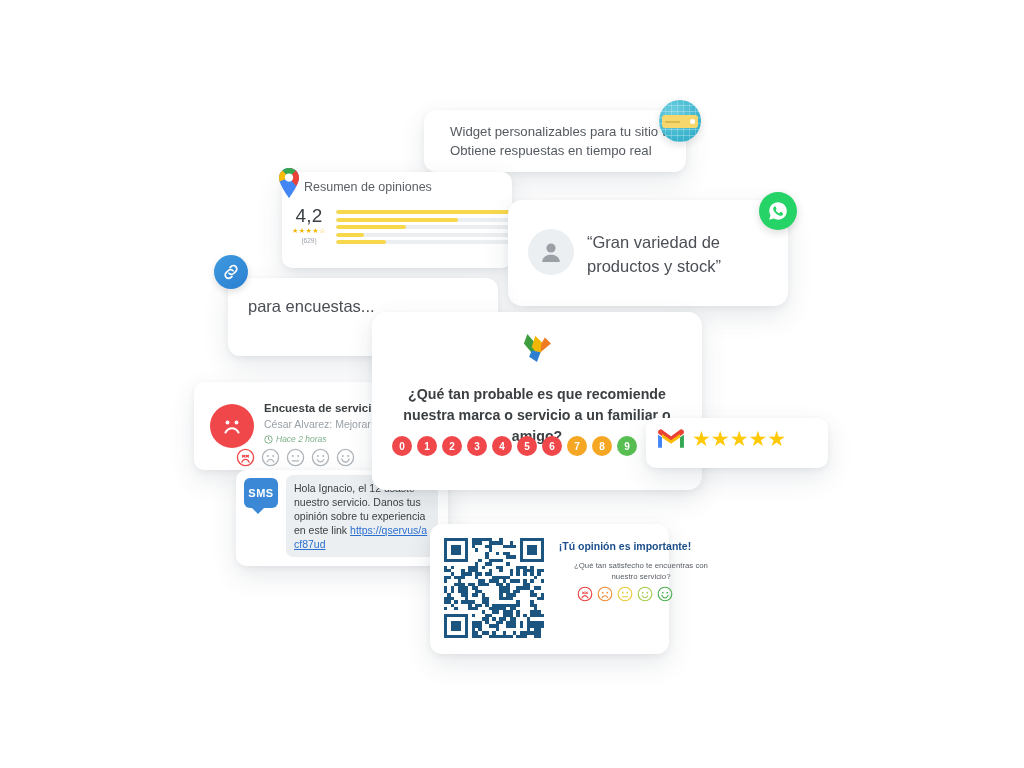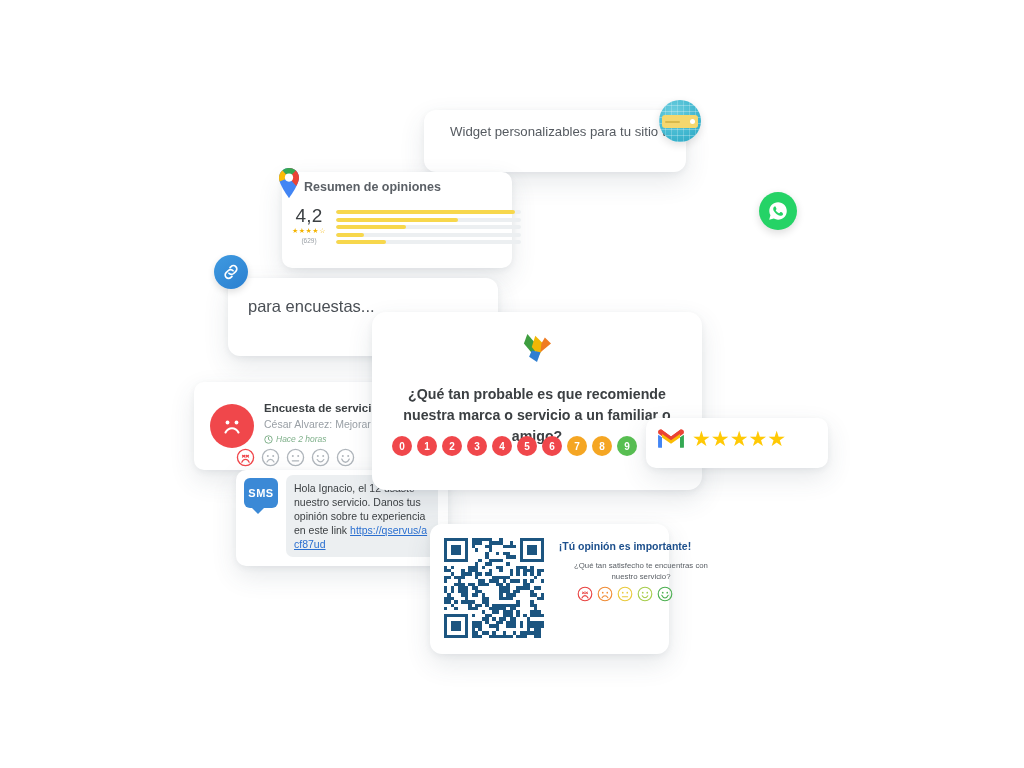--- a/index.html
+++ b/index.html
@@ -41,21 +41,21 @@
     background:#f5d76e; border-radius:3px;
     display:flex; align-items:center; justify-content:space-between; padding:0 3px;
   }
   .badge-globe .bar .line { width:15px; height:2px; background:#d9b94a; border-radius:1px;}
   .badge-globe .bar .dot { width:5px; height:5px; border-radius:50%; background:#fff; }
 
   
   #card-reviews { left: 282px; top: 172px; width: 230px; height: 96px; border-radius: 10px; }
   .gmaps-pin { position:absolute; left:274px; top:166px; width:30px; height:34px; z-index:30;}
   #card-reviews .title {
-    position:absolute; left:22px; top:8px; font-size:12.5px; color:#5b6066;font-weight:bold;
+    position:absolute; left:22px; top:8px; font-size:12.5px; color:#5b6066;
   }
   #card-reviews .rate-wrap { position:absolute; left:10px; top:34px; display:flex; gap:10px; }
   .rate-num { font-size:19px; color:#3c4043; letter-spacing:0.2px; line-height:19px;}
   .rate-stars { font-size:7px; color:#f4b400; letter-spacing:0.5px; margin-top:2px;}
   .rate-count { font-size:6.5px; color:#9aa0a6; margin-top:2px; }
   .bars { display:flex; flex-direction:column; gap:3.5px; width:185px; padding-top:4px;}
   .bar-row { height:4px; background:#eceff1; border-radius:2px; overflow:hidden;}
   .bar-fill { height:100%; background:#f7d74c; border-radius:2px;}
 
   
@@ -147,20 +147,21 @@
   .face-svg { display:block; }
 </style>
 </head>
 <body>
 
 <div id="stage">
 
   <div class="card" id="card-widget">
     <div class="txt">
       <div>Widget personalizables para tu sitio web</div>
+      <div>Obtiene respuestas en tiempo real</div>
     </div>
   </div>
   <div class="badge-globe">
     <div class="grid1"></div>
     <div class="bar">
       <span class="line"></span>
       <span class="dot"></span>
     </div>
   </div>
 
@@ -192,20 +193,29 @@
     </div>
   </div>
   <svg class="gmaps-pin" viewBox="0 0 30 34">
     <path d="M15 2c5.5 0 10 4.3 10 9.7 0 7-10 20.3-10 20.3S5 18.7 5 11.7C5 6.3 9.5 2 15 2z" fill="#4285F4"></path>
     <path d="M15 2c5.5 0 10 4.3 10 9.7 0 2.4-1.2 5.4-2.8 8.3L10.4 6.8C12 4 13.4 2 15 2z" fill="#EA4335"></path>
     <path d="M5.6 15.6C5.2 14.3 5 13 5 11.7 5 8.7 6.4 6 8.6 4.2l6.2 7.6-9.2 3.8z" fill="#FBBC05"></path>
     <path d="M8.6 4.2C10.3 2.8 12.5 2 15 2c2.6 0 5 .9 6.7 2.4l-6.8 7.4L8.6 4.2z" fill="#34A853"></path>
     <circle cx="15" cy="11.6" r="4.1" fill="#ffffff"></circle>
   </svg>
 
+  <div class="card" id="card-quote">
+    <div class="avatar">
+      <svg width="28" height="28" viewBox="0 0 28 28">
+        <circle cx="14" cy="10" r="4.6" fill="#9aa0a6"></circle>
+        <path d="M5.2 24c0-4.6 3.9-7.3 8.8-7.3s8.8 2.7 8.8 7.3z" fill="#9aa0a6"></path>
+      </svg>
+    </div>
+    <div class="qtxt">“Gran variedad de productos y stock”</div>
+  </div>
   <div class="wa-badge">
     <svg width="24" height="24" viewBox="0 0 24 24">
       <path fill="#ffffff" d="M12.04 3.2c-4.83 0-8.75 3.92-8.75 8.75 0 1.54.4 3.04 1.17 4.36L3.2 20.8l4.6-1.2a8.7 8.7 0 0 0 4.24 1.08c4.83 0 8.75-3.92 8.75-8.74s-3.92-8.75-8.75-8.75zm5.1 12.36c-.21.6-1.25 1.16-1.72 1.2-.46.05-.88.22-2.97-.62-2.5-1-4.08-3.55-4.2-3.72-.12-.16-1-1.33-1-2.54s.63-1.8.86-2.05c.22-.24.48-.3.64-.3h.46c.15 0 .35-.06.54.41.2.47.67 1.64.73 1.76.06.12.1.26.02.42-.08.16-.12.26-.24.4l-.35.41c-.12.12-.24.25-.1.49.13.24.6.98 1.28 1.59.88.78 1.62 1.02 1.85 1.14.24.12.38.1.52-.06.14-.16.6-.7.76-.94.16-.24.32-.2.53-.12.22.08 1.38.65 1.62.77.23.12.39.18.45.28.06.1.06.58-.15 1.18z"></path>
     </svg>
   </div>
 
   <div class="card" id="card-links">
     <div class="ltxt">
       <div>para encuestas...</div>
     </div>

